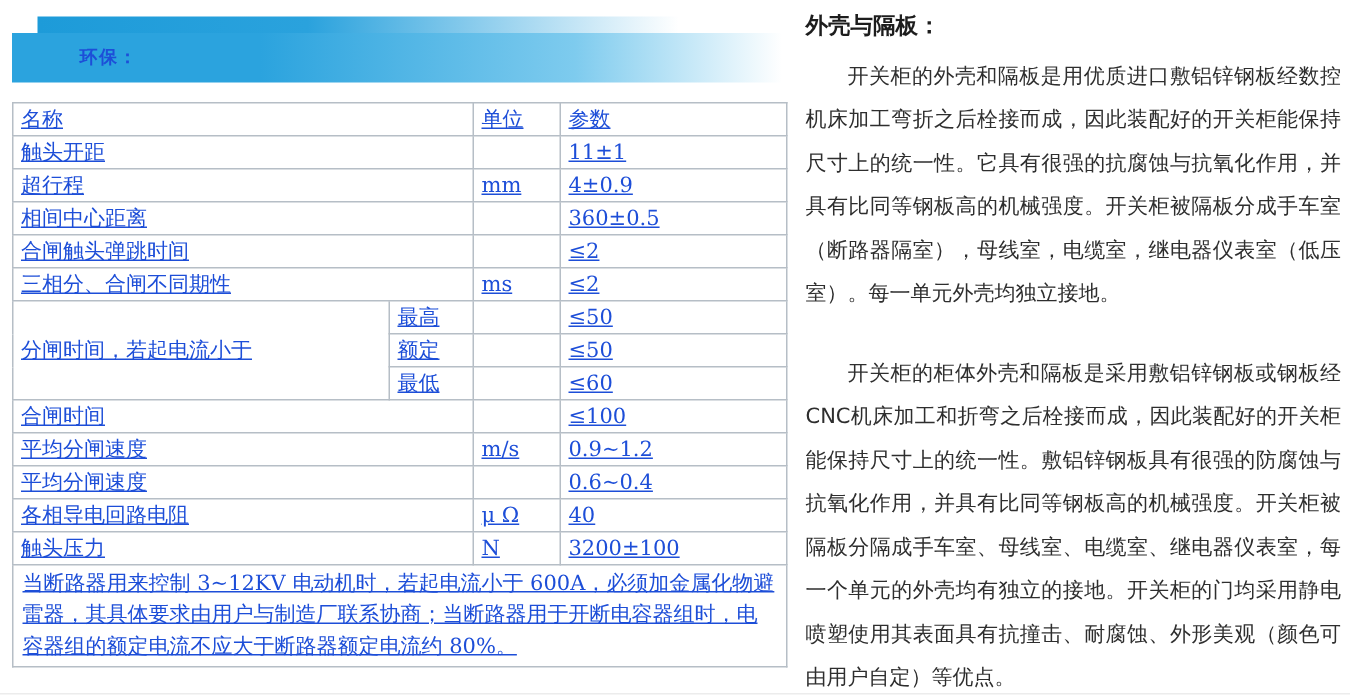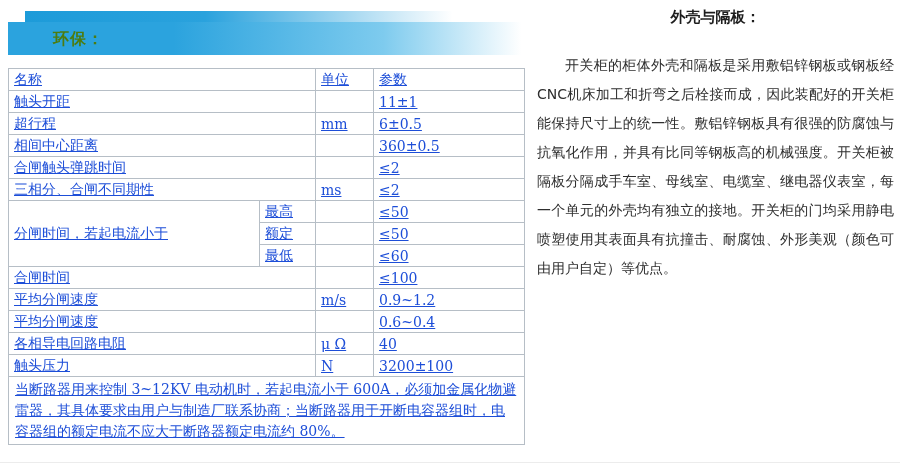--- a/index.html
+++ b/index.html
@@ -14,42 +14,42 @@
   .banner-top{
     position:absolute;left:17px;top:0;width:450px;height:11px;
     background:linear-gradient(90deg,#1d9bd9 0%,#2aa2dd 40%,rgba(255,255,255,0) 95%);
   }
   .banner-main{
     position:absolute;left:0;top:11px;width:552px;height:33px;
     background:linear-gradient(90deg,#2ba3de 0%,#2ba3de 30%,#7ecbee 68%,rgba(255,255,255,0) 93%);
   }
   .banner-label{
     position:absolute;left:45px;top:11px;height:33px;line-height:33px;
-    color:#4d7c0f;font-size:16px;font-weight:bold;letter-spacing:1px;
+    color:#1d4ed8;font-size:12px;font-weight:bold;letter-spacing:1px;
   }
 
   
   .spec-table{
     position:absolute;left:8px;top:68px;width:516px;
     border-collapse:collapse;table-layout:fixed;
     font-family:"DejaVu Serif","Liberation Serif",serif;
     font-size:14px;color:#1d4ed8;text-decoration:underline;
   }
   .spec-table td{
     border:1px solid #b6bec6;height:21px;padding:0 5px;
     vertical-align:middle;overflow:hidden;white-space:nowrap;
   }
   .spec-table td.note-cell{
     white-space:normal;line-height:21px;padding:2px 6px;height:auto;
   }
 
   
   .sidebar{position:absolute;left:537px;top:8px;width:357px;}
   .sb-heading{
-    font-size:15px;font-weight:bold;color:#1d1d1d;margin:0 0 10px 0;text-align:center;
+    font-size:15px;font-weight:bold;color:#1d1d1d;margin:0 0 10px 0;
   }
   .sb-body{
     font-size:14px;line-height:29px;color:#2e2e2e;margin:0;
     text-align:justify;text-indent:2em;
   }
   .sb-section2{margin-top:24px;}
 
   .bottom-rule{
     position:absolute;left:0;bottom:3px;width:900px;height:1px;background:#ececec;
   }
@@ -78,21 +78,21 @@
     </tr>
 
     <tr>
       <td colspan="2">触头开距</td>
       <td></td>
       <td>11±1</td>
     </tr>
     <tr>
       <td colspan="2">超行程</td>
       <td>mm</td>
-      <td>6±0.5</td>
+      <td>4±0.9</td>
     </tr>
     <tr>
       <td colspan="2">相间中心距离</td>
       <td></td>
       <td>360±0.5</td>
     </tr>
     <tr>
       <td colspan="2">合闸触头弹跳时间</td>
       <td></td>
       <td>≤2</td>
@@ -148,19 +148,20 @@
 
     <tr>
       <td colspan="4" class="note-cell">当断路器用来控制 3~12KV 电动机时，若起电流小于 600A，必须加金属化物避雷器，其具体要求由用户与制造厂联系协商；当断路器用于开断电容器组时，电容器组的额定电流不应大于断路器额定电流约 80%。</td>
     </tr>
   </tbody>
 </table>
 
 <div class="sidebar">
   <div class="sb-section1">
     <p class="sb-heading">外壳与隔板：</p>
+    <p class="sb-body">开关柜的外壳和隔板是用优质进口敷铝锌钢板经数控机床加工弯折之后栓接而成，因此装配好的开关柜能保持尺寸上的统一性。它具有很强的抗腐蚀与抗氧化作用，并具有比同等钢板高的机械强度。开关柜被隔板分成手车室（断路器隔室），母线室，电缆室，继电器仪表室（低压室）。每一单元外壳均独立接地。</p>
   </div>
   <div class="sb-section2">
     <p class="sb-body">开关柜的柜体外壳和隔板是采用敷铝锌钢板或钢板经CNC机床加工和折弯之后栓接而成，因此装配好的开关柜能保持尺寸上的统一性。敷铝锌钢板具有很强的防腐蚀与抗氧化作用，并具有比同等钢板高的机械强度。开关柜被隔板分隔成手车室、母线室、电缆室、继电器仪表室，每一个单元的外壳均有独立的接地。开关柜的门均采用静电喷塑使用其表面具有抗撞击、耐腐蚀、外形美观（颜色可由用户自定）等优点。</p>
   </div>
 </div>
 
 <div class="bottom-rule"></div>
 
 </body></html>

